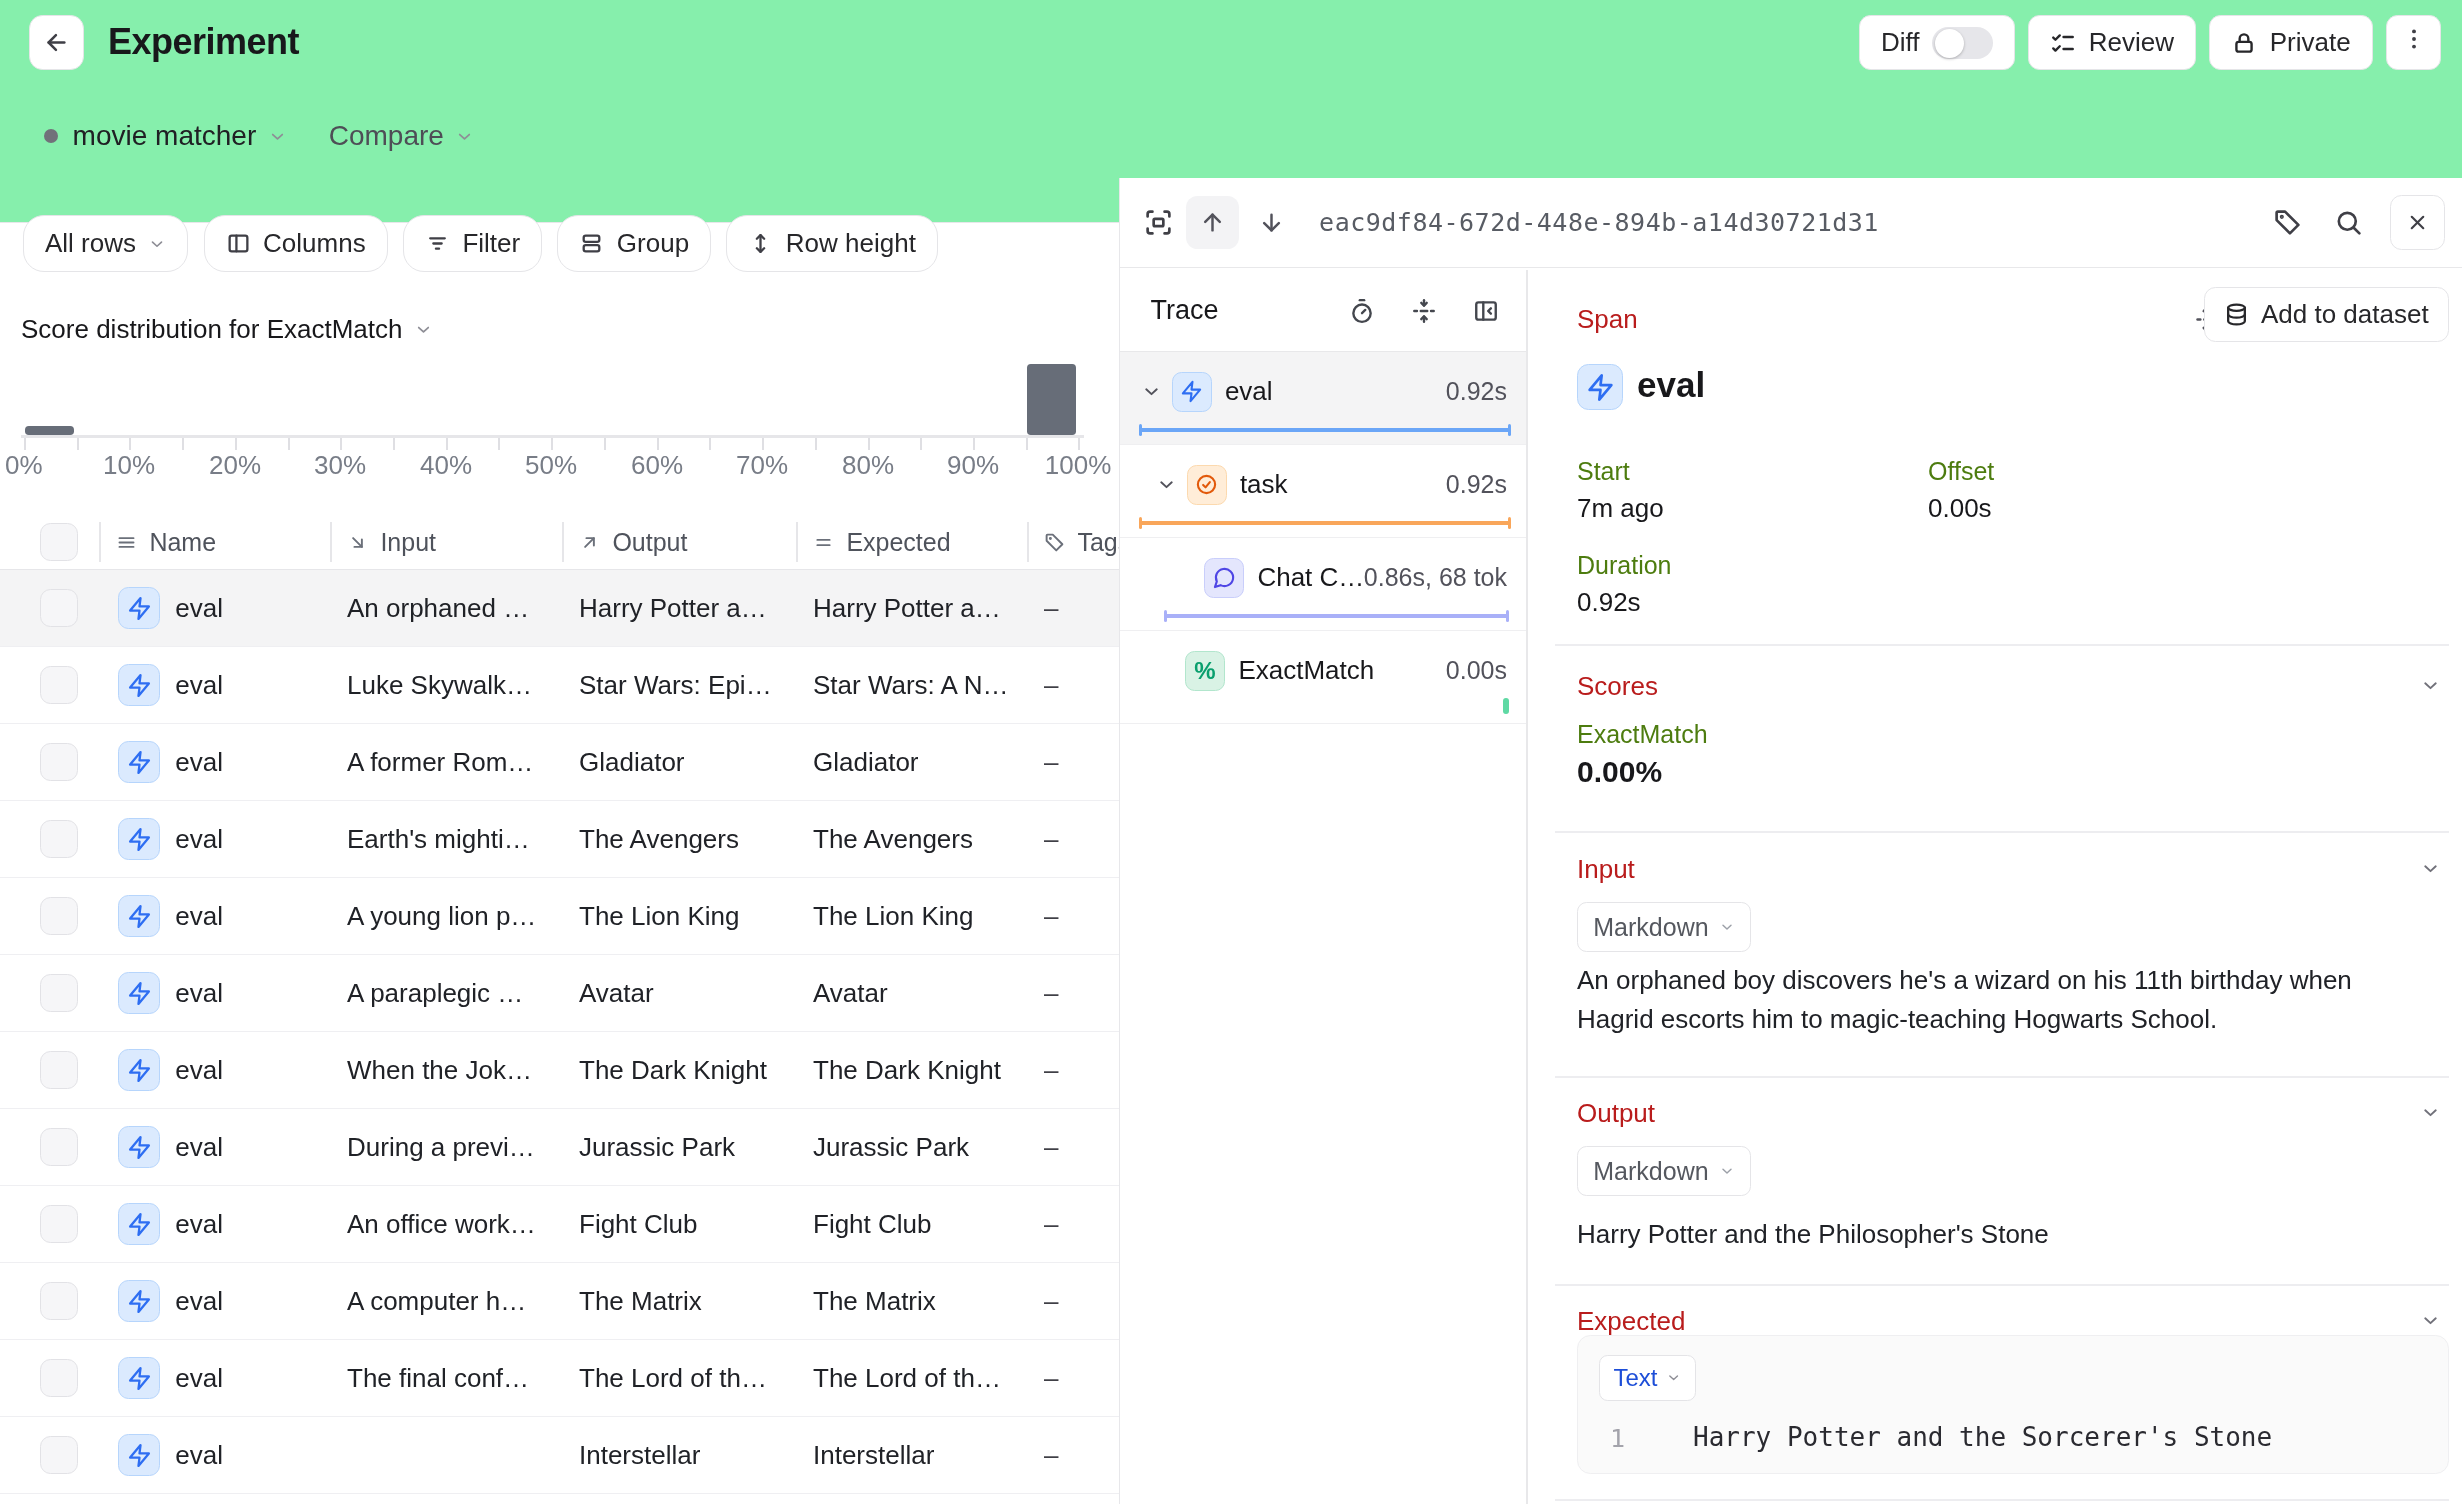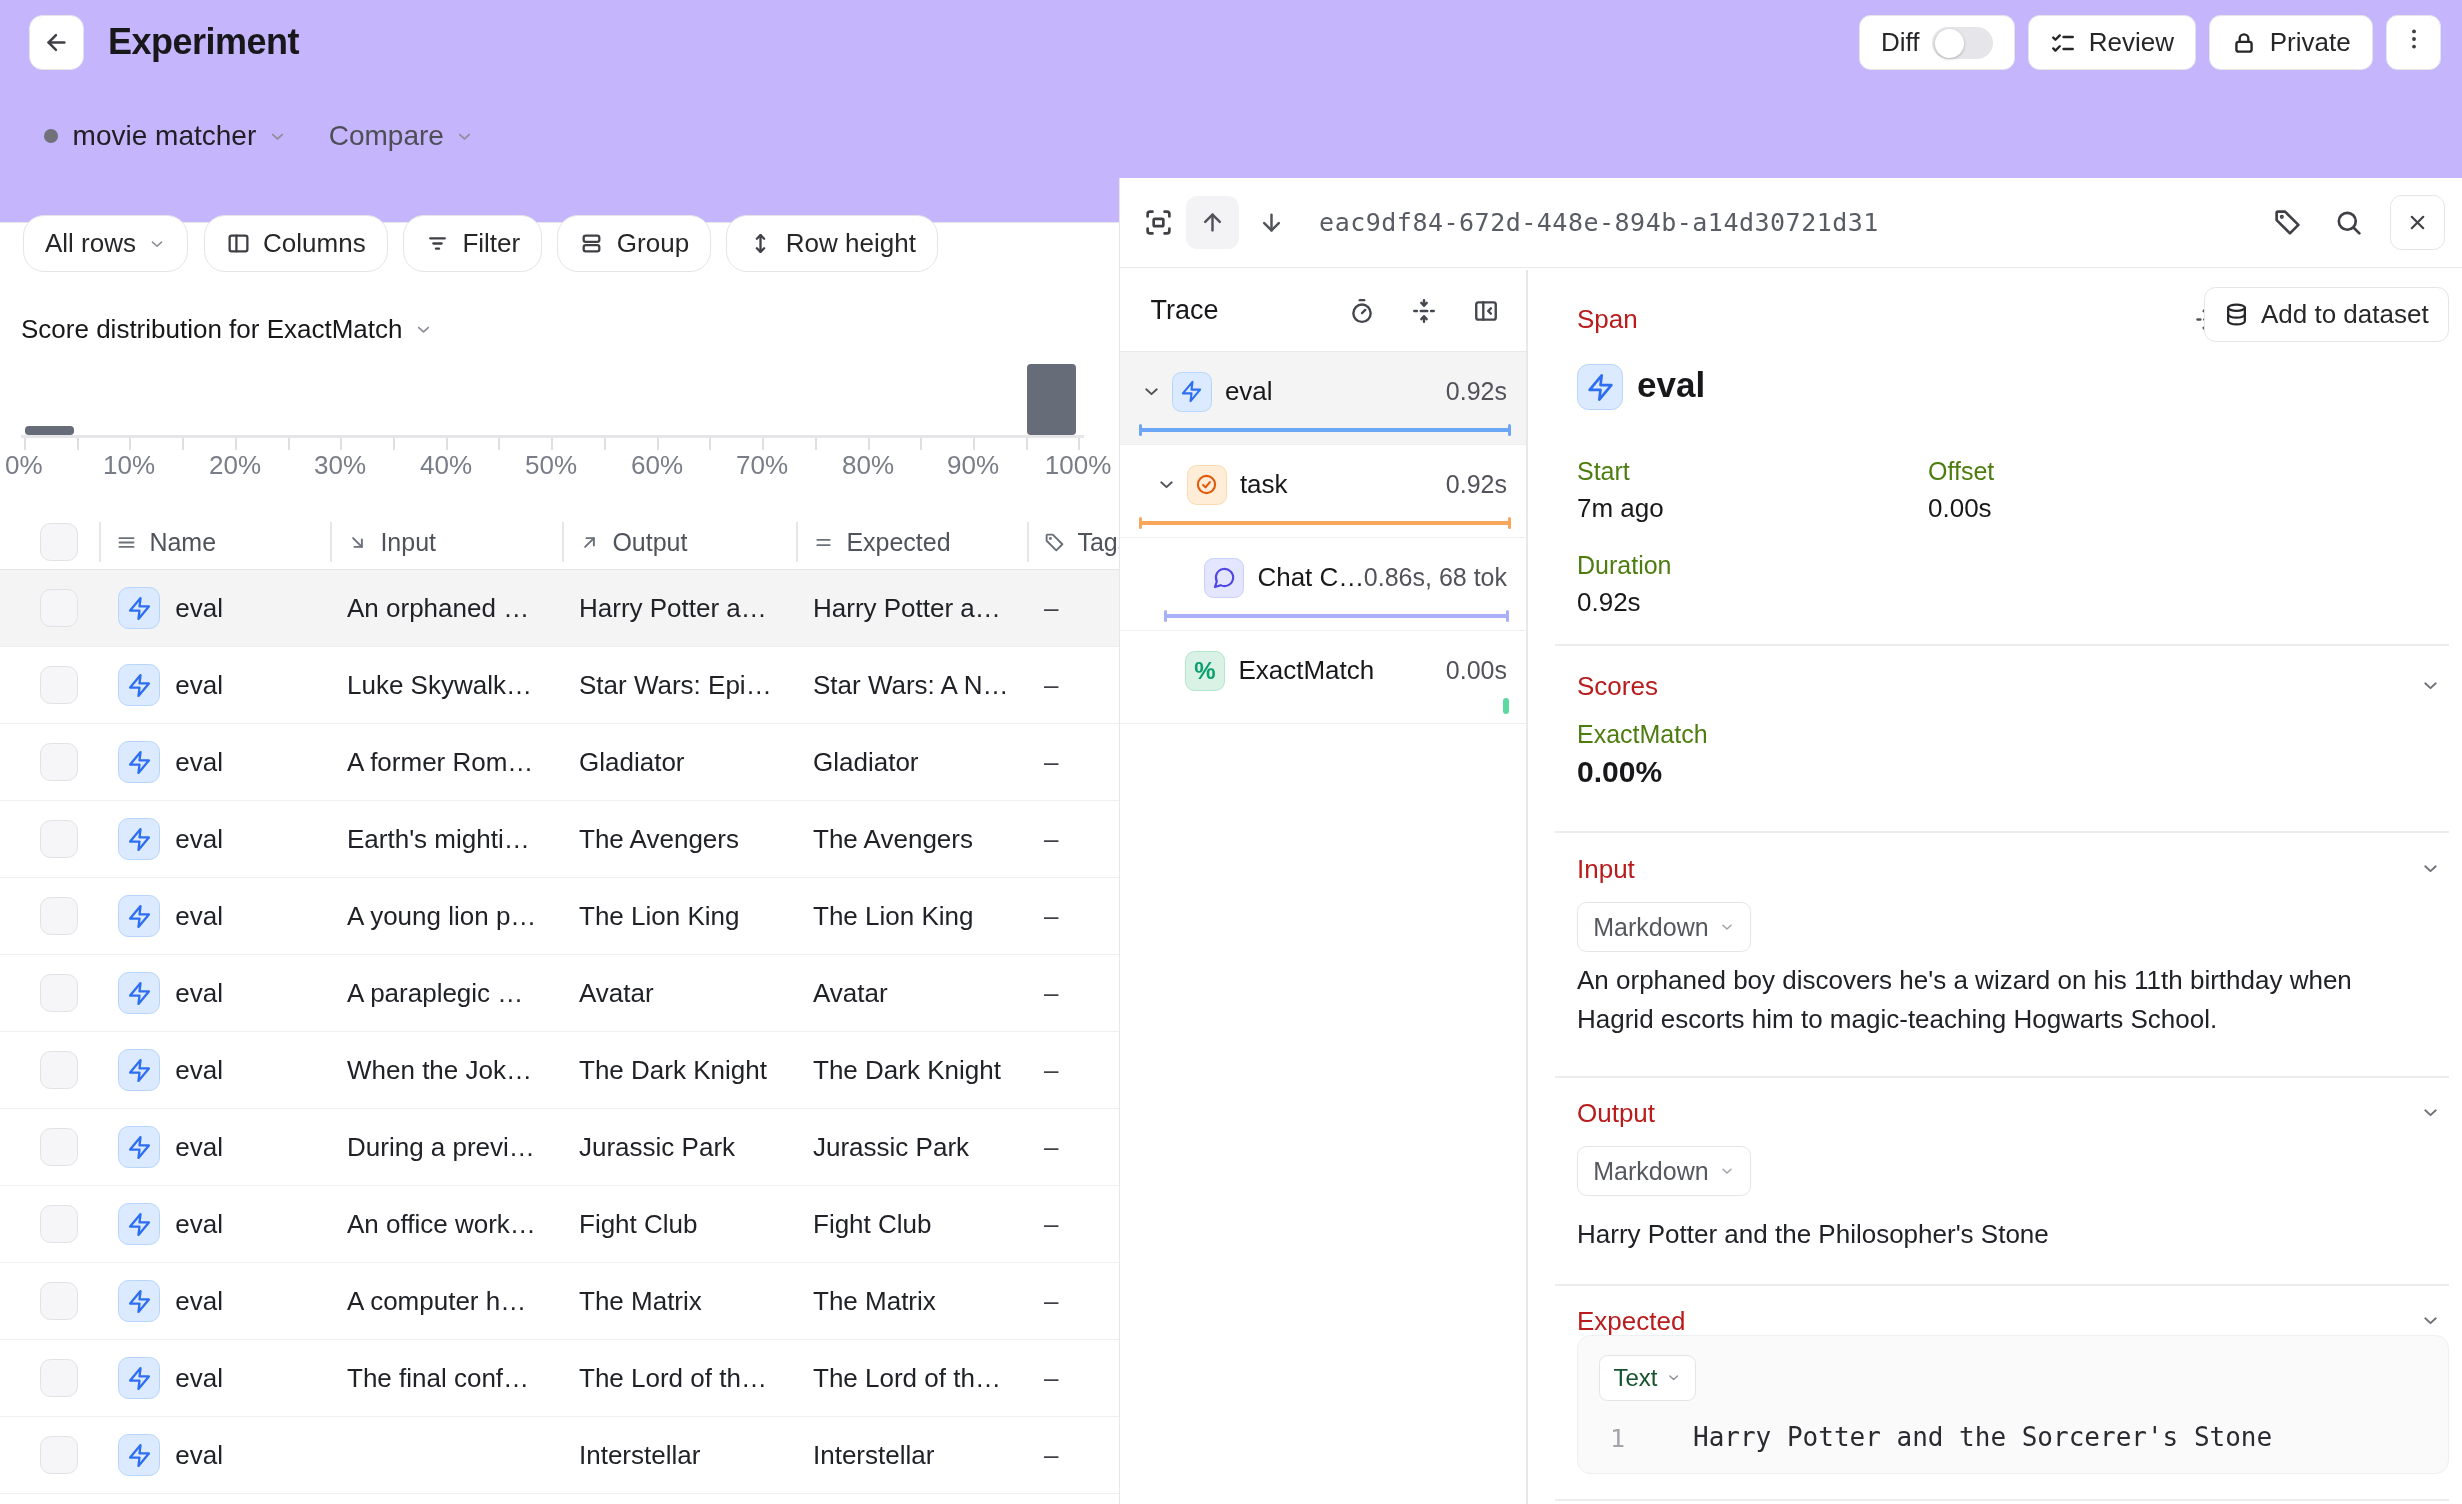--- a/index.html
+++ b/index.html
@@ -2,21 +2,21 @@
 <html><head>
 <meta charset="utf-8">
 <style>
   * { box-sizing: border-box; margin: 0; padding: 0; }
   html,body { width:2462px; height:1504px; overflow:hidden; background:#fff;
     font-family:"Liberation Sans", sans-serif; color:#18181b; }
   svg.i { fill:none; stroke:currentColor; stroke-width:2.2; stroke-linecap:round; stroke-linejoin:round; display:block; }
   .abs { position:absolute; }
 
   
-  #app-header { position:absolute; left:0; top:0; width:2462px; height:223px; border-bottom:1.9px solid #e7e7ea; background:#c4b5fd; }
+  #app-header { position:absolute; left:0; top:0; width:2462px; height:223px; border-bottom:1.9px solid #e7e7ea; background:#86efac; }
   .back-btn { position:absolute; left:29px; top:15.3px; width:55px; height:55px; border:1.9px solid #e5e5e8; border-radius:13.4px;
     display:flex; align-items:center; justify-content:center; color:#3f3f46; background:#fff; }
   .page-title { position:absolute; left:108px; top:21px; font-size:36px; font-weight:700; letter-spacing:-0.5px; }
   .crumbs { position:absolute; left:44px; top:115px; height:42px; display:flex; align-items:center; font-size:28px; }
   .crumb-dot { width:14.3px; height:14.3px; border-radius:50%; background:#71717a; margin-right:14.3px; }
   .crumb-proj { color:#202024; font-weight:500; display:flex; align-items:center; gap:11.5px; }
   .crumb-cmp { color:#4e4e56; display:flex; align-items:center; gap:11.5px; margin-left:42px; }
   .chev { color:#8e8e96; }
   .header-actions { position:absolute; right:21px; top:15.3px; display:flex; gap:13.4px; height:55px; }
   .hbtn { height:55px; display:flex; align-items:center; gap:12.4px; padding:0 21px; border:1.9px solid #e5e5e8;
@@ -108,21 +108,21 @@
   .badge-span { position:absolute; left:49px; top:94px; width:46px; height:46px; border-radius:11.5px; }
   .span-name { position:absolute; left:109px; top:95px; font-size:35px; font-weight:700; }
   .md-btn { position:absolute; left:49px; height:50px; display:inline-flex; align-items:center; gap:10.5px; padding:0 15.3px;
     border:1.9px solid #e5e5e8; border-radius:9.5px; background:#fff; font-size:25px; color:#55585f; }
   .md-btn .chev { color:#9ca0a8; }
   .body-text { position:absolute; left:49px; font-size:26px; line-height:39px; color:#202227; width:840px; }
   .score-big { position:absolute; left:49px; font-size:30px; font-weight:600; }
   .code-block { position:absolute; left:49px; right:13.4px; top:1065px; height:139px; background:#fafafa;
     border:1.9px solid #efeff1; border-radius:13.4px; }
   .text-btn { position:absolute; left:21px; top:19px; height:46px; display:inline-flex; align-items:center; gap:8.6px; padding:0 13.4px;
-    background:#fff; border:1.9px solid #e4e4e7; border-radius:8.6px; font-size:24px; color:#14532d; }
+    background:#fff; border:1.9px solid #e4e4e7; border-radius:8.6px; font-size:24px; color:#1d4ed8; }
   .code-ln { position:absolute; left:32px; top:88px; font-family:"DejaVu Sans Mono", monospace; font-size:25px; color:#a3a3ab; }
   .code-tx { position:absolute; left:115px; top:86px; font-family:"DejaVu Sans Mono", monospace; font-size:26px; color:#2a2a30; }
   .pct-glyph { font-size:24px; font-weight:700; }
 </style>
 </head>
 <body>
 
 <div id="app-header">
   <div class="back-btn">
     <span>

